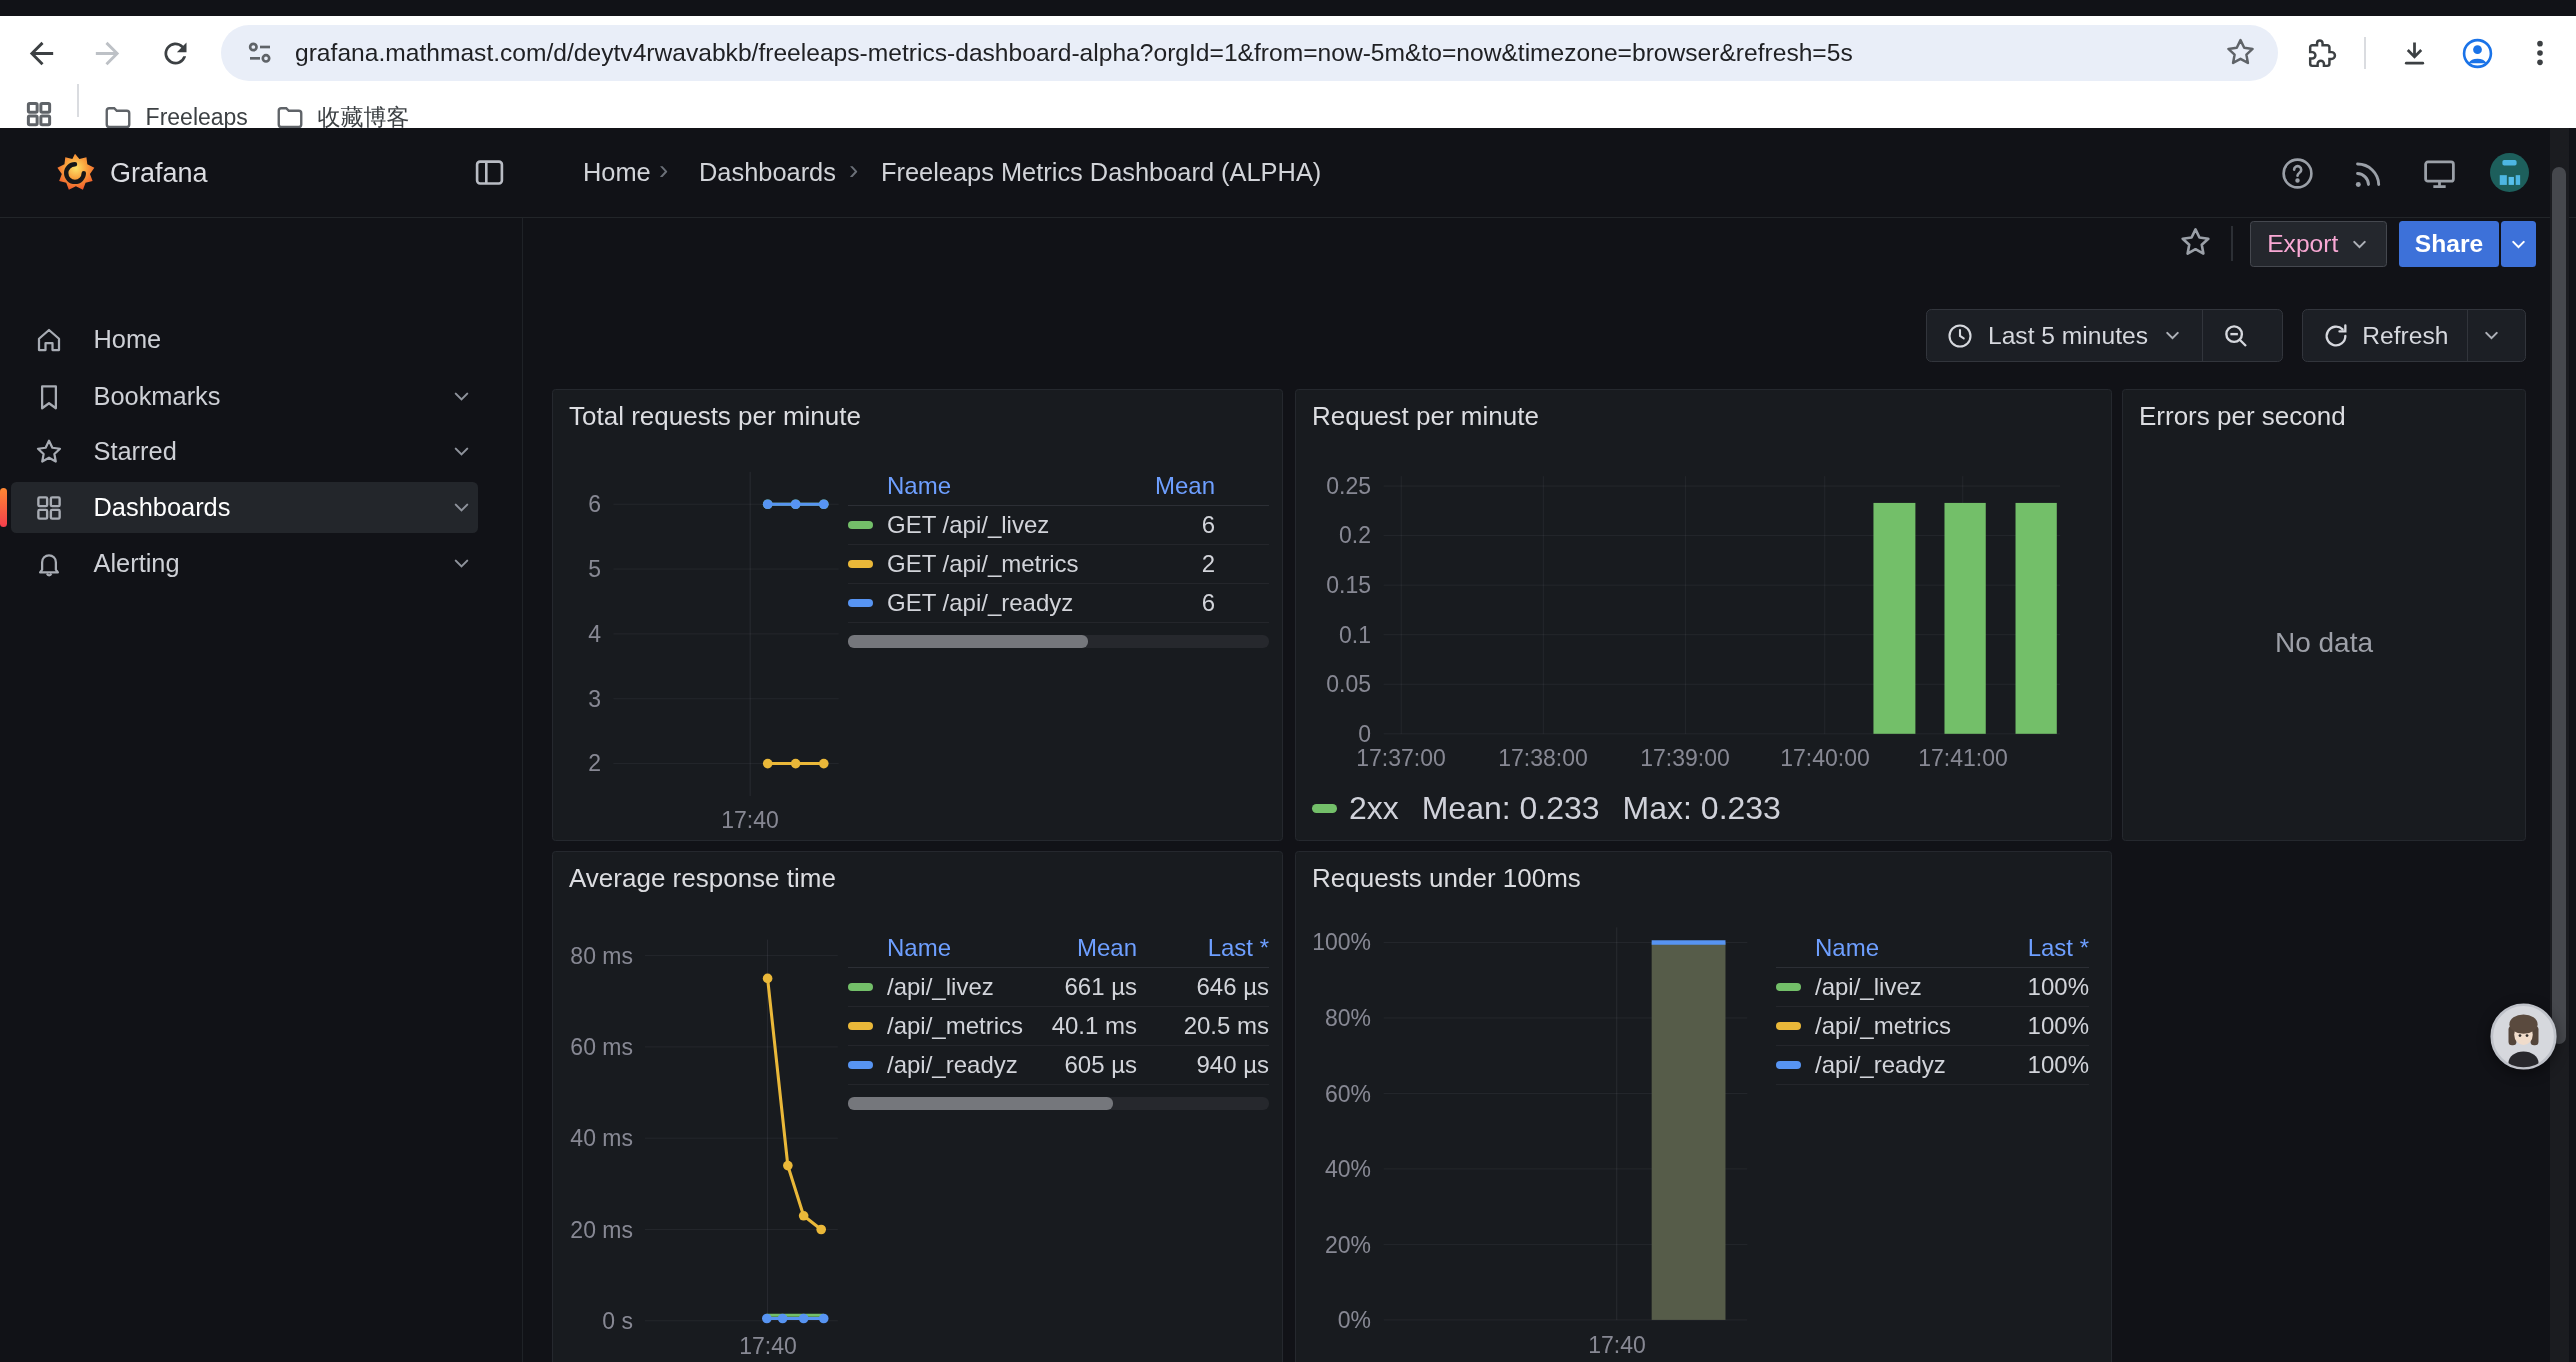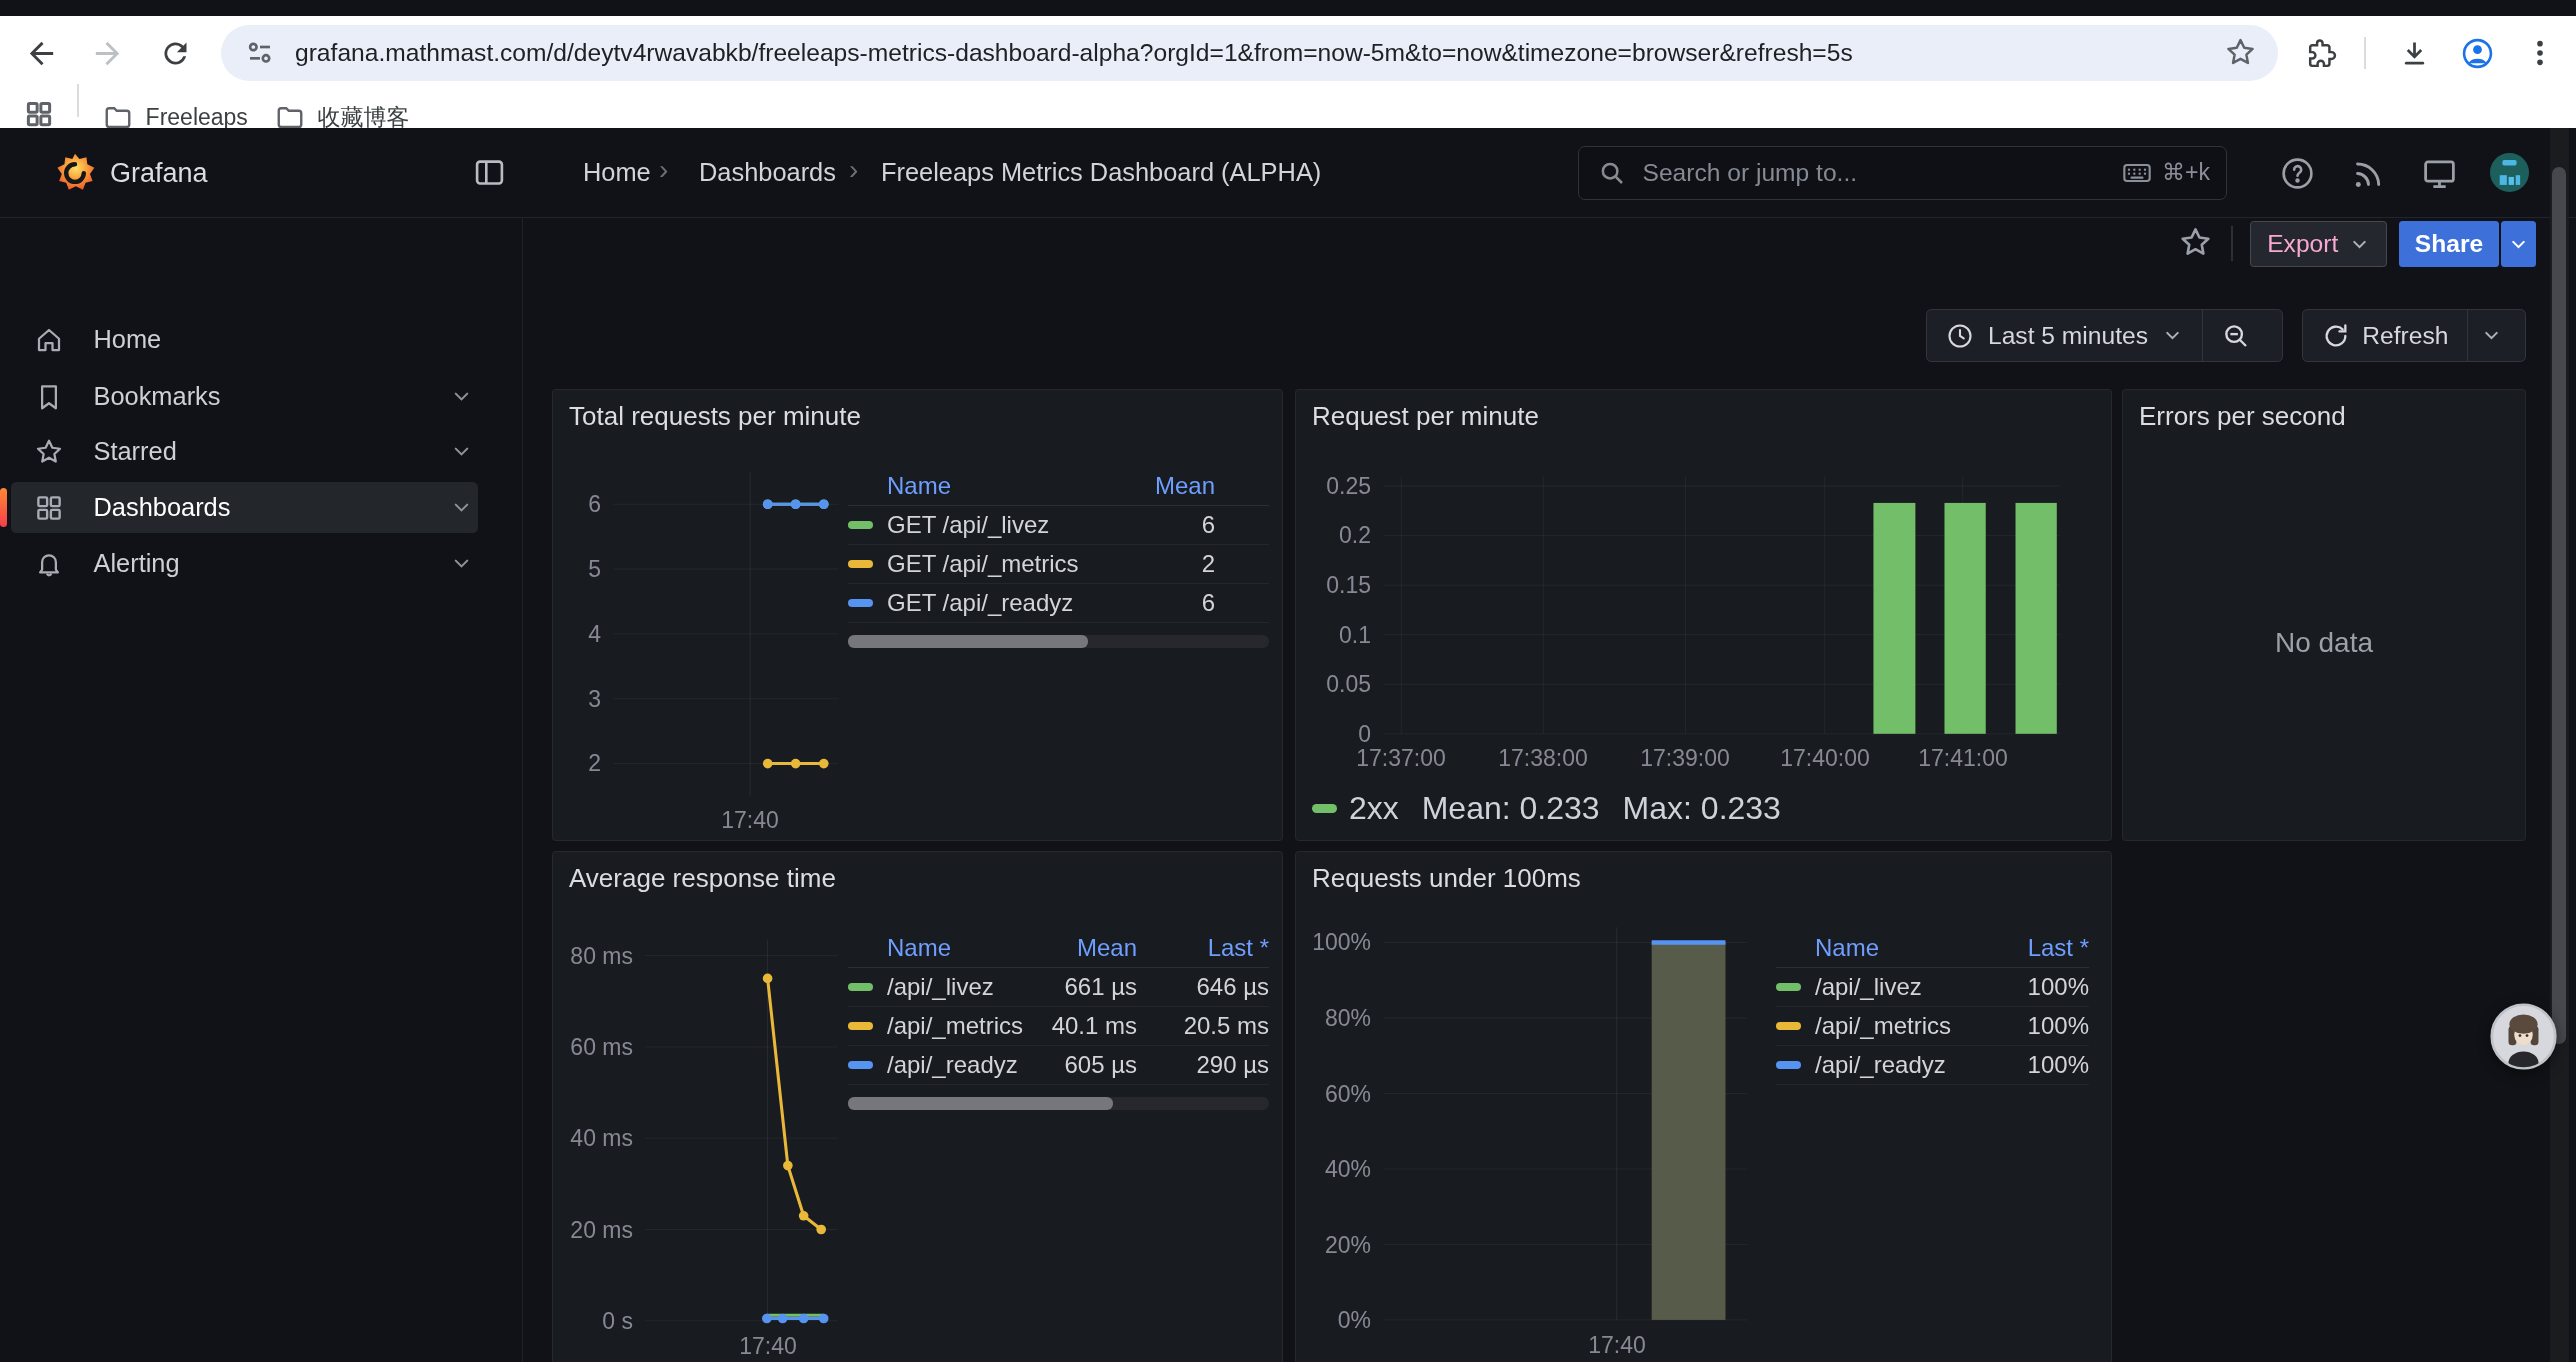--- a/index.html
+++ b/index.html
@@ -191,34 +191,20 @@
           <line x1="9.8" y1="4.5" x2="9.8" y2="19.5"></line>
       </svg>
     </div>
 
     <span class="crumb" style="left:583px;">Home</span>
     <span class="crumb-sep" style="left:659px;">›</span>
     <span class="crumb" style="left:699px;">Dashboards</span>
     <span class="crumb-sep" style="left:849px;">›</span>
     <span class="crumb" style="left:881px;">Freeleaps Metrics Dashboard (ALPHA)</span>
 
-    <div class="searchbox">
-      <svg style="margin:0 16px 0 17.5px;" width="30" height="30" viewBox="0 0 24 24" fill="none" stroke="#868a93" stroke-width="2">
-        <circle cx="10.5" cy="10.5" r="5.8"></circle>
-          <line x1="15" y1="15" x2="20" y2="20"></line>
-      </svg>
-      <span class="search-ph">Search or jump to...</span>
-      <span class="kbd-hint">
-        <svg width="32" height="32" viewBox="0 0 24 24" fill="none" stroke="#8b8f99" stroke-width="1.6">
-          <rect x="2.5" y="6" width="19" height="12" rx="2"></rect>
-          <path d="M6 9.5h.01M10 9.5h.01M14 9.5h.01M18 9.5h.01M6 12.5h.01M10 12.5h.01M14 12.5h.01M18 12.5h.01M8 15.5h8" stroke-linecap="round" stroke-width="1.8"></path>
-        </svg>
-        <span>⌘+k</span>
-      </span>
-    </div>
 
     <div class="hico" style="left:2277px;">
       <svg width="37" height="37" viewBox="0 0 24 24" fill="none" stroke="#9ba0a8" stroke-width="1.7">
         <circle cx="12" cy="12" r="9"></circle>
           <path d="M9.8 9.5a2.3 2.3 0 1 1 3.5 2c-.9.6-1.3 1-1.3 2" stroke-linecap="round"></path>
           <circle cx="12" cy="16.6" r="0.6" fill="#9ba0a8"></circle>
       </svg>
     </div>
     <div class="hico" style="left:2348px;">
       <svg width="35" height="35" viewBox="0 0 24 24" fill="none" stroke="#9ba0a8" stroke-width="2">
@@ -518,21 +504,21 @@
         <span class="c-name">/api/_metrics</span>
         <span class="c-mean3">40.1 ms</span>
         <span class="c-last">20.5 ms</span>
       </div>
       <div class="lt-row">
         <span class="pillc">
             <span class="pill" style="background: rgb(87, 148, 242);"></span>
           </span>
         <span class="c-name">/api/_readyz</span>
         <span class="c-mean3">605 µs</span>
-        <span class="c-last">290 µs</span>
+        <span class="c-last">940 µs</span>
       </div>
       <div class="lt-scroll">
           <div class="lt-thumb" style="width:63%;"></div>
         </div>
     </div>
   </div>
 
   <div class="panel" style="left:1295px; top:723px; width:817px; height:526px;">
     <div class="p-title">Requests under 100ms</div>
     <div class="chart">

